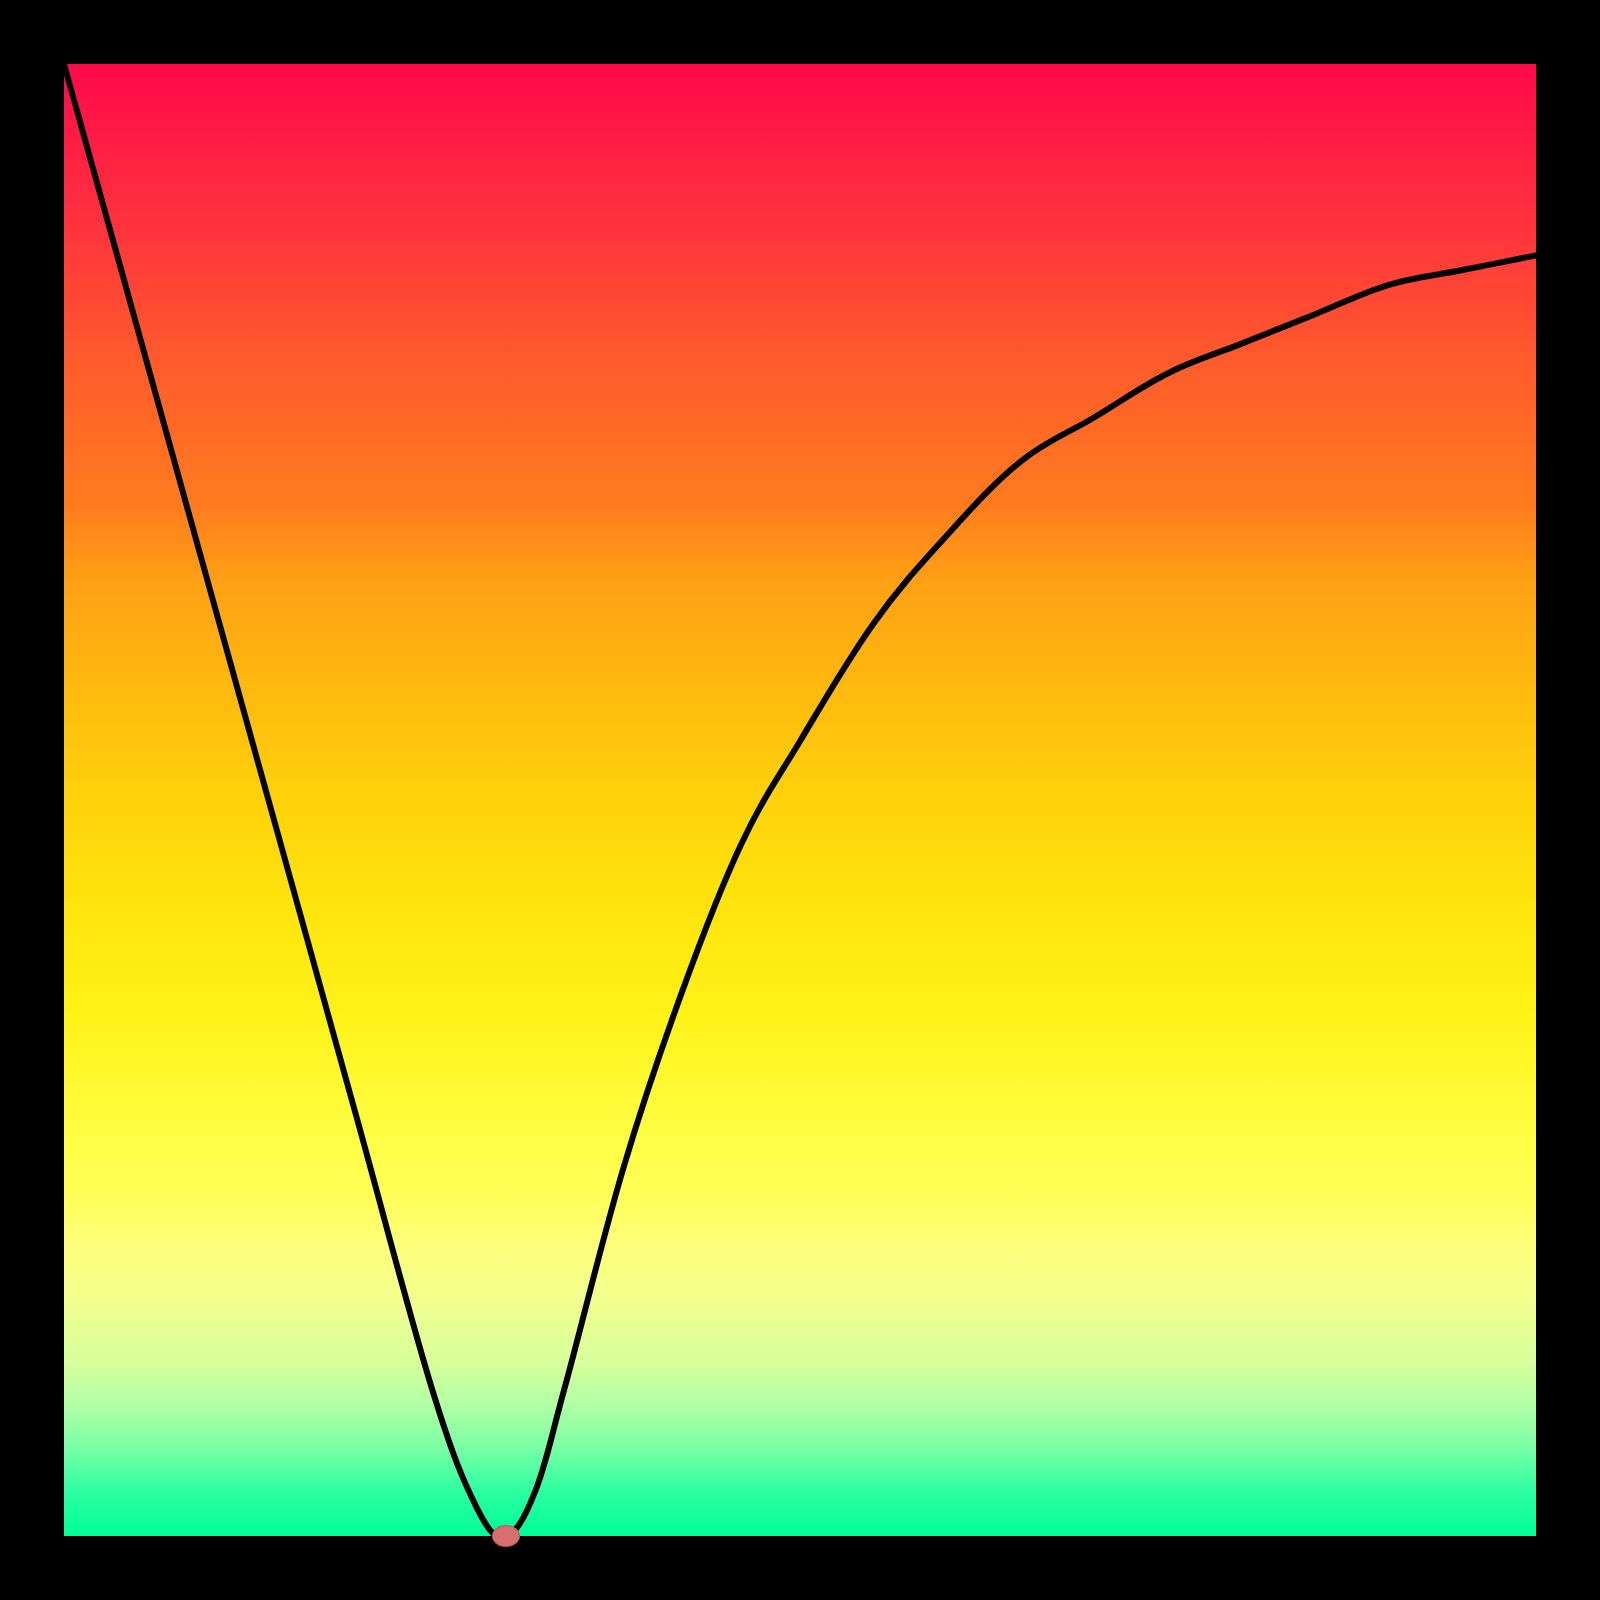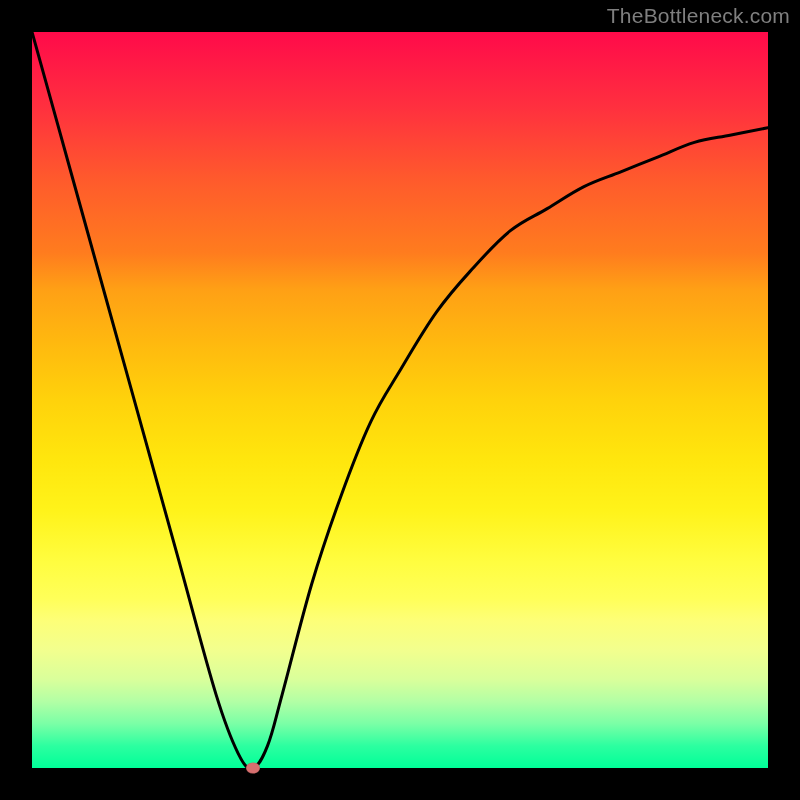--- a/index.html
+++ b/index.html
@@ -76,21 +76,20 @@
     transform: translate(-50%, -50%);
     background: #d76f6f;
     z-index: 4;
     box-shadow: inset 0 0 0 0.5px rgba(0,0,0,0.15);
   }
 </style>
 </head>
 <body>
 
 <div class="frame">
-  <div class="watermark">TheBottleneck.com</div>
 
   <div class="plot-area">
     <svg class="curve-svg" viewBox="0 0 736 736">
       <path class="curve-path" d="M 0.0 0.0 C 6.6 23.8, 23.6 84.8, 36.8 132.5 C 50.0 180.2, 60.4 217.3, 73.6 265.0 C 86.8 312.7, 97.2 349.7, 110.4 397.4 C 123.6 445.1, 134.0 482.2, 147.2 529.9 C 160.4 577.6, 173.4 628.0, 184.0 662.4 C 194.6 696.8, 199.5 708.0, 206.1 721.3 C 212.7 734.5, 215.5 737.3, 220.8 736.0 C 226.1 734.7, 230.2 727.2, 235.5 713.9 C 240.8 700.7, 242.3 691.5, 250.2 662.4 C 258.2 633.3, 269.1 587.8, 279.7 552.0 C 290.3 516.2, 298.5 492.8, 309.1 463.7 C 319.7 434.5, 328.0 412.6, 338.6 390.1 C 349.2 367.6, 356.1 358.4, 368.0 338.6 C 379.9 318.7, 391.6 298.2, 404.8 279.7 C 418.0 261.1, 428.4 250.1, 441.6 235.5 C 454.8 220.9, 465.2 209.3, 478.4 198.7 C 491.6 188.1, 502.0 184.6, 515.2 176.6 C 528.4 168.7, 538.8 161.2, 552.0 154.6 C 565.2 147.9, 575.6 145.1, 588.8 139.8 C 602.0 134.5, 612.4 130.4, 625.6 125.1 C 638.8 119.8, 649.2 114.4, 662.4 110.4 C 675.6 106.4, 686.0 105.7, 699.2 103.0 C 712.4 100.4, 729.4 97.0, 736.0 95.7"></path>
     </svg>
     <div class="marker" style="left: 220.8px; top: 736px; background: rgb(215, 111, 111);"></div>
   </div>
 </div>
 
 </body></html>

